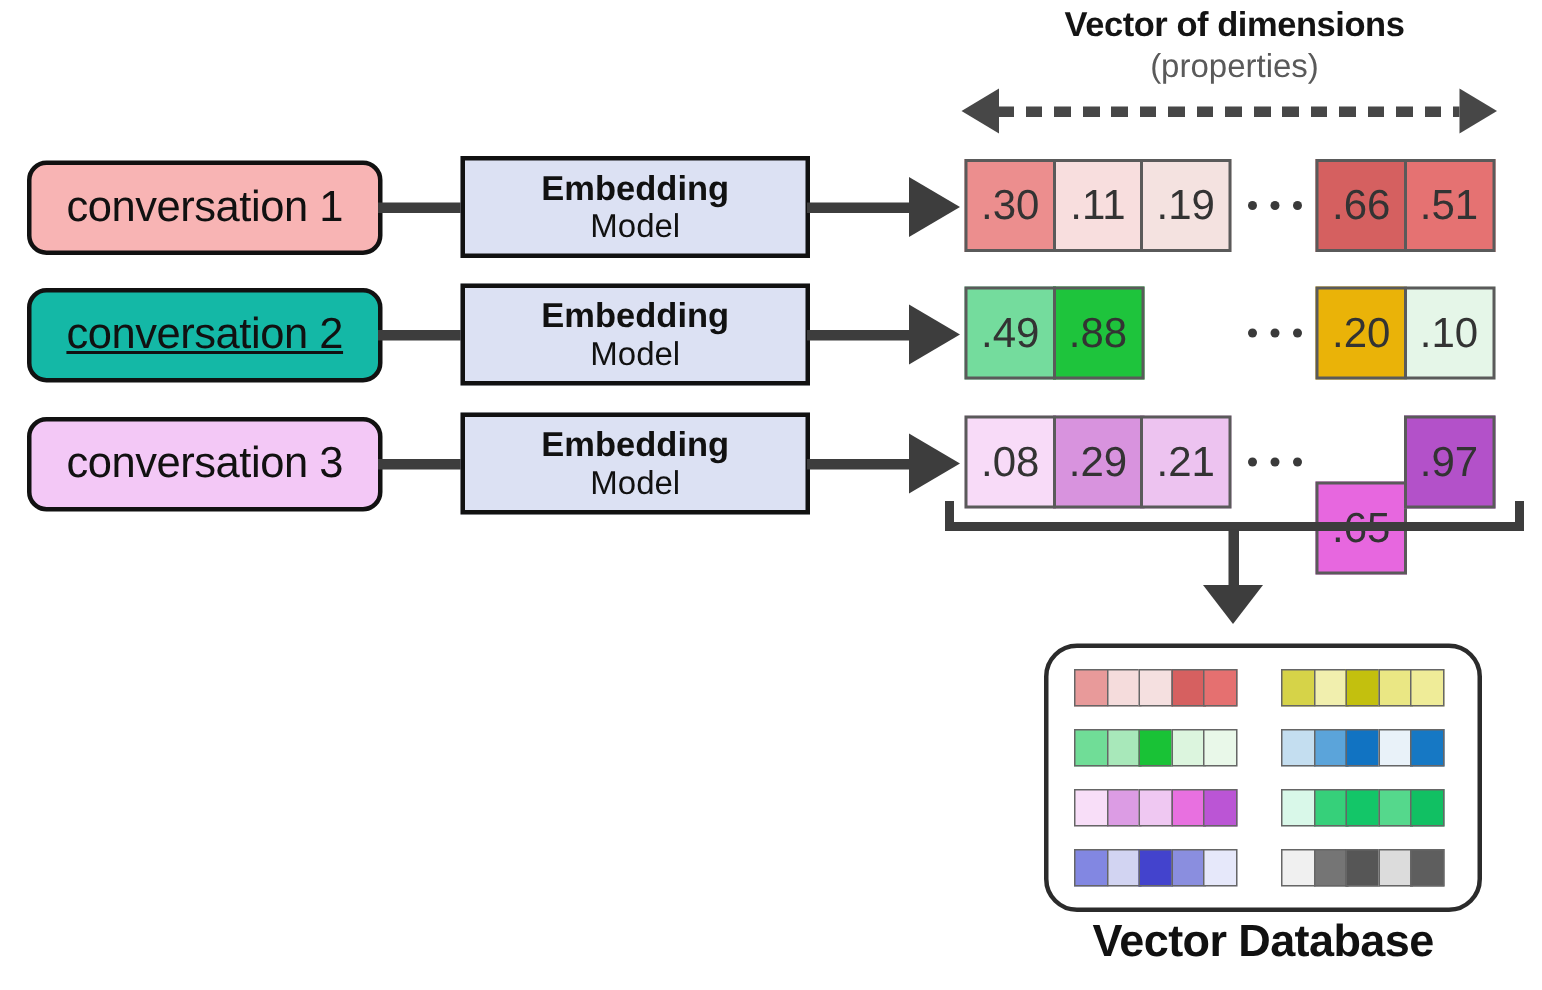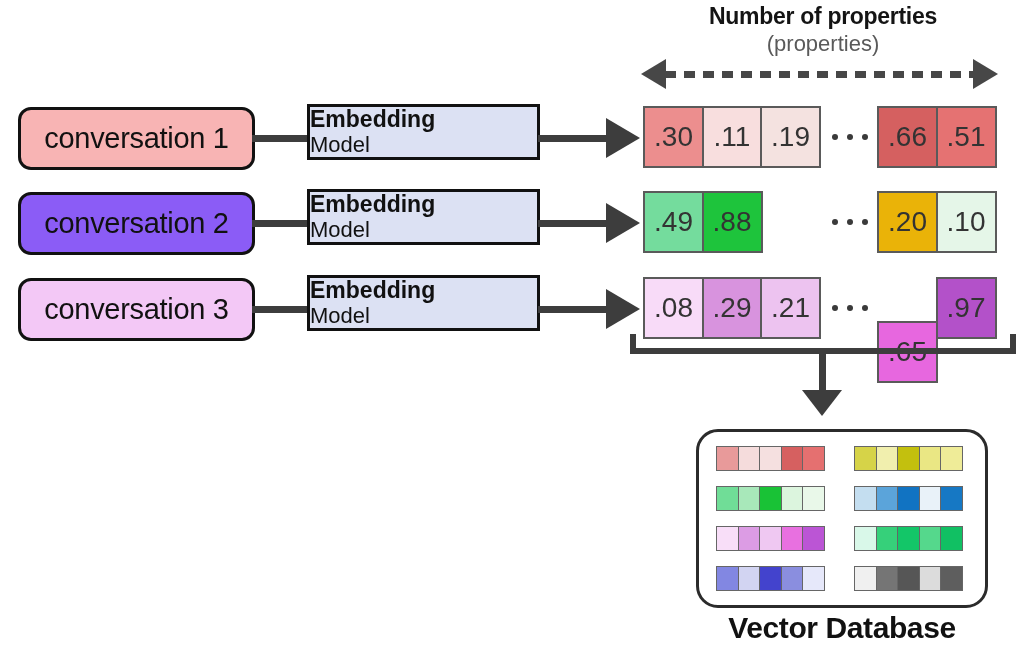--- a/index.html
+++ b/index.html
@@ -46,23 +46,23 @@
     position: absolute; left: 18px; top: 3px; width: 237px; height: 63px;
     border: 3.5px solid #111; border-radius: 13px;
     display: flex; align-items: center; justify-content: center;
     font-size: 29px; color: #111; letter-spacing: -0.3px;
   }
   .connector {
     position: absolute; left: 252px; top: 31px; width: 56px; height: 7px;
     background: #3d3d3d;
   }
   .emb-box {
-    position: absolute; left: 307px; top: 0; width: 233px; height: 56px;
+    position: absolute; left: 307px; top: 0; width: 233px; height: 68px;
     border: 3.5px solid #111; background: #dce1f3;
-    display: flex; flex-direction: column; align-items: flex-start; justify-content: center;
+    display: flex; flex-direction: column; align-items: center; justify-content: center;
     line-height: 1.12; color: #111;
   }
   .emb-title { font-weight: bold; font-size: 23px; }
   .emb-sub { font-size: 22px; }
   .arrow-stem {
     position: absolute; left: 538px; top: 31px; width: 70px; height: 7px;
     background: #3d3d3d;
   }
   .arrow-head {
     position: absolute; left: 606px; top: 14px; width: 0; height: 0;
@@ -113,21 +113,21 @@
     position: absolute; left: 656px; top: 611px; width: 372px;
     text-align: center; font-size: 30px; font-weight: bold; color: #111;
     letter-spacing: -0.4px;
   }
 </style>
 </head>
 <body>
 
 <div class="canvas">
 
-  <div class="hdr-title">Number of properties</div>
+  <div class="hdr-title">Vector of dimensions</div>
   <div class="hdr-sub">(properties)</div>
   <div class="dash-head-left"></div>
   <div class="dash-line"></div>
   <div class="dash-head-right"></div>
 
   <div class="row row-1">
     <div class="conv-box" style="background-color: rgb(248, 180, 180);">
       <span>conversation 1</span>
     </div>
     <div class="connector"></div>
@@ -157,21 +157,21 @@
       <div class="cell" style="background-color: rgb(213, 96, 96);">
         <span>.66</span>
         </div>
       <div class="cell" style="background-color: rgb(229, 114, 114); text-align: right;">
         <span>.51</span>
         </div>
     </div>
   </div>
 
   <div class="row row-2">
-    <div class="conv-box" style="background-color: #8b5cf6;">
+    <div class="conv-box" style="background-color: #14b8a6; text-decoration: underline;">
       <span>conversation 2</span>
     </div>
     <div class="connector"></div>
     <div class="emb-box">
       <span class="emb-title">Embedding</span>
       <span class="emb-sub">Model</span>
     </div>
     <div class="arrow-stem"></div>
     <div class="arrow-head"></div>
     <div class="cells cells-a">

